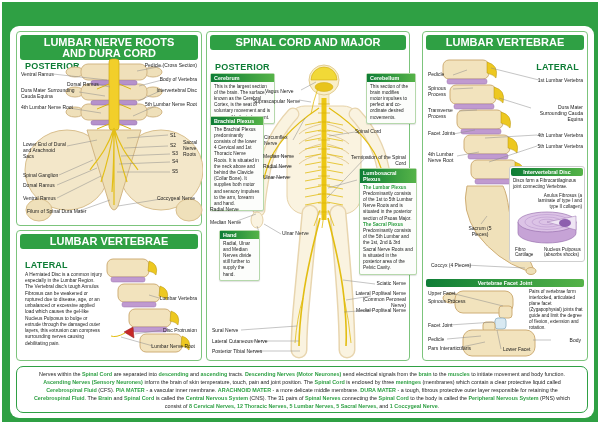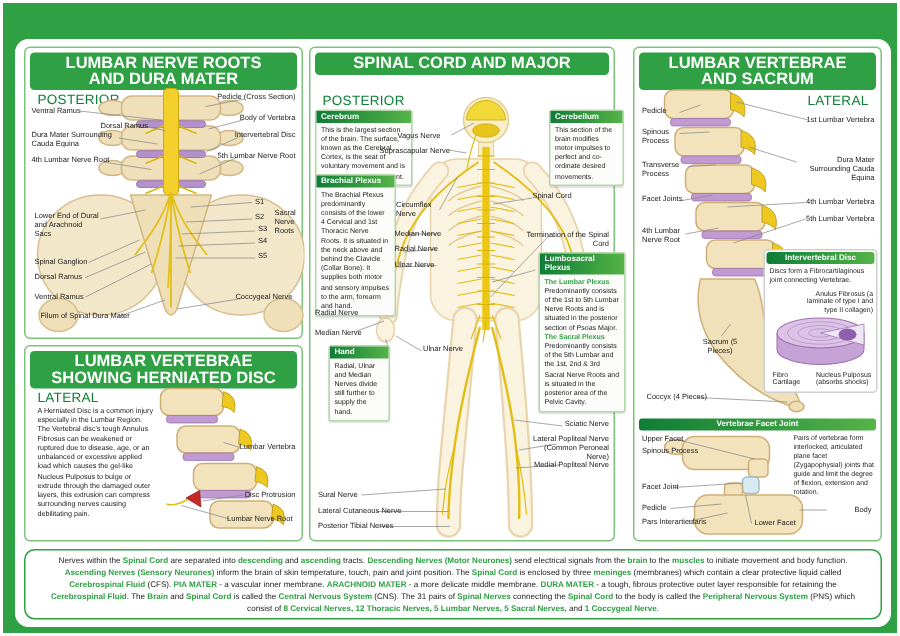--- a/index.html
+++ b/index.html
@@ -3,21 +3,21 @@
 <meta charset="utf-8">
 <style>
   *{margin:0;padding:0;box-sizing:border-box}
   html,body{width:600px;height:424px}
   body{font-family:"Liberation Sans",sans-serif;background:#2fa044}
   #page{position:relative;width:600px;height:424px;background:#2fa044;border:2px solid #ffffff;overflow:hidden}
   .hdr{position:absolute;top:2px;left:0;right:0;text-align:center;color:#fff;font-size:16.5px;font-weight:bold;letter-spacing:.4px}
   #container{position:absolute;left:8px;top:24px;width:584px;height:392px;background:#fff;border-radius:9px}
   .panel{position:absolute;background:#fff;border:1px solid #7cc47c;border-radius:4px}
   .pbar{position:absolute;left:3px;right:3px;top:3px;background:#2fa044;border-radius:3px;color:#fff;text-align:center;font-weight:bold;font-size:11px;line-height:10.5px;padding:2px 0}
-  .view{position:absolute;font-weight:normal;font-size:9px;color:#0e7d36;letter-spacing:.2px}
+  .view{position:absolute;font-weight:bold;font-size:9px;color:#0e7d36;letter-spacing:.2px}
   .lbl{position:absolute;font-size:5px;line-height:1.18;color:#1c1c1c}
   .ra{text-align:right}
   .gbox{position:absolute;background:#fcfdfb;border:1px solid #b5d8ab;border-radius:2px;box-shadow:0 1px 1px rgba(0,0,0,.12)}
   .gh{background:linear-gradient(90deg,#0e7d36,#55b348);color:#fff;font-weight:bold;font-size:5.4px;padding:1px 3px}
   .gt{padding:1.5px 3px 2.5px;font-size:4.7px;line-height:1.32;color:#222}
   .gsub{color:#2fa044;font-weight:bold}
   .para{position:absolute;font-size:4.8px;line-height:1.3;color:#222}
   .sbar{position:absolute;background:linear-gradient(90deg,#0e7d36,#55b348);color:#fff;font-weight:bold;font-size:5.4px;text-align:center;border-radius:2px;padding:1px 0}
   .dbox{position:absolute;border:1px solid #cfcfcf;border-radius:3px;background:#fff}
   #footer{position:absolute;left:6px;top:340px;width:572px;height:47px;border:1.5px solid #2fa044;border-radius:7px;background:#fff;padding:3px 12px;text-align:center;font-size:5.4px;line-height:1.5;color:#222;overflow:hidden}
@@ -27,21 +27,21 @@
 </head>
 <body>
 
 <div id="page">
 
   <div id="container">
 
     <div class="panel" style="left:6px;top:5px;width:186px;height:195px">
       <div class="pbar">
         <div>LUMBAR NERVE ROOTS</div>
-        <div>AND DURA MATER</div>
+        <div>AND DURA CORD</div>
       </div>
       <div class="view" style="left:8px;top:29px">POSTERIOR</div>
 
       <svg viewBox="0 0 186 169" style="left:0;top:26px;width:186px;height:169px">
         <ellipse cx="50" cy="112" rx="42" ry="40" fill="#f3e7c9" stroke="#d9bf8d"></ellipse>
         <ellipse cx="144" cy="112" rx="42" ry="40" fill="#f3e7c9" stroke="#d9bf8d"></ellipse>
         <ellipse cx="22" cy="152" rx="13" ry="11" fill="#efe0ba" stroke="#d9bf8d"></ellipse>
         <ellipse cx="172" cy="152" rx="13" ry="11" fill="#efe0ba" stroke="#d9bf8d"></ellipse>
         <path d="M70,72 L124,72 L101,148 Q97,156 93,148 Z" fill="#eedfb6" stroke="#d2b684"></path>
         <ellipse cx="58" cy="14" rx="9" ry="5" fill="#efe0ba" stroke="#d2b684"></ellipse>
@@ -80,21 +80,20 @@
       <div class="lbl" style="left:153px;top:111px">S2</div>
       <div class="lbl" style="left:155px;top:119px">S3</div>
       <div class="lbl" style="left:155px;top:127px">S4</div>
       <div class="lbl" style="left:155px;top:137px">S5</div>
       <div class="lbl" style="left:166px;top:108px;width:17px">Sacral Nerve Roots</div>
     </div>
 
     <div class="panel" style="left:6px;top:204px;width:186px;height:131px">
       <div class="pbar">
         <div>LUMBAR VERTEBRAE</div>
-        <div>SHOWING HERNIATED DISC</div>
       </div>
       <div class="view" style="left:8px;top:29px">LATERAL</div>
       <div class="para" style="left:8px;top:41px;width:78px">A Herniated Disc is a common injury especially in the Lumbar Region. The Vertebral disc's tough Annulus Fibrosus can be weakened or ruptured due to disease, age, or an unbalanced or excessive applied load which causes the gel-like Nucleus Pulposus to bulge or extrude through the damaged outer layers, this extrusion can compress surrounding nerves causing debilitating pain.</div>
 
       <svg viewBox="0 0 100 103" style="left:84px;top:26px;width:100px;height:103px">
         <rect x="6" y="2" width="42" height="18" rx="6" fill="#f2e3bd" stroke="#cfae76"></rect>
         <rect x="17" y="27" width="42" height="18" rx="6" fill="#f2e3bd" stroke="#cfae76"></rect>
         <rect x="28" y="52" width="42" height="18" rx="6" fill="#f2e3bd" stroke="#cfae76"></rect>
         <rect x="39" y="77" width="42" height="18" rx="6" fill="#f2e3bd" stroke="#cfae76"></rect>
         <rect x="10" y="20" width="34" height="5" rx="2" fill="#c09ad0" stroke="#9b72b0" stroke-width=".5"></rect>
@@ -191,21 +190,20 @@
       <div class="lbl ra" style="right:3px;top:259px;width:55px">Lateral Popliteal Nerve (Common Peroneal Nerve)</div>
       <div class="lbl ra" style="right:3px;top:276px">Medial Popliteal Nerve</div>
       <div class="lbl" style="left:5px;top:296px">Sural Nerve</div>
       <div class="lbl" style="left:5px;top:307px">Lateral Cutaneous Nerve</div>
       <div class="lbl" style="left:5px;top:317px">Posterior Tibial Nerves</div>
     </div>
 
     <div class="panel" style="left:412px;top:5px;width:166px;height:330px">
       <div class="pbar">
         <div>LUMBAR VERTEBRAE</div>
-        <div>AND SACRUM</div>
       </div>
       <div class="view ra" style="right:8px;top:30px">LATERAL</div>
 
       <svg viewBox="0 0 166 219" style="left:0;top:26px;width:166px;height:219px">
         <rect x="20" y="2" width="46" height="19" rx="6" fill="#f2e3bd" stroke="#cfae76"></rect>
         <rect x="27" y="27" width="46" height="19" rx="6" fill="#f2e3bd" stroke="#cfae76"></rect>
         <rect x="34" y="52" width="46" height="19" rx="6" fill="#f2e3bd" stroke="#cfae76"></rect>
         <rect x="41" y="77" width="46" height="19" rx="6" fill="#f2e3bd" stroke="#cfae76"></rect>
         <rect x="48" y="102" width="46" height="19" rx="6" fill="#f2e3bd" stroke="#cfae76"></rect>
         <rect x="24" y="21" width="40" height="5" rx="2" fill="#c09ad0" stroke="#9b72b0" stroke-width=".5"></rect>

